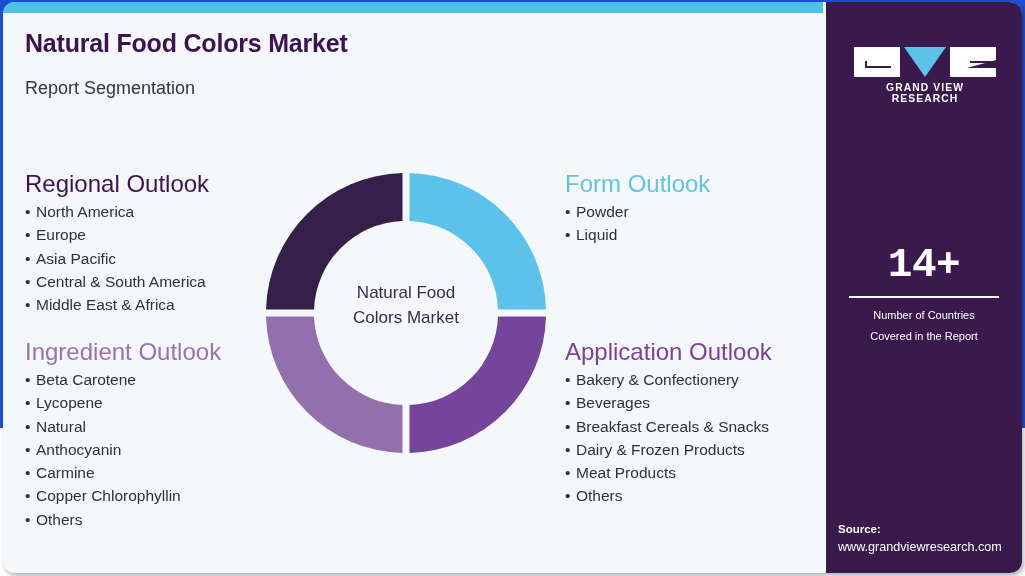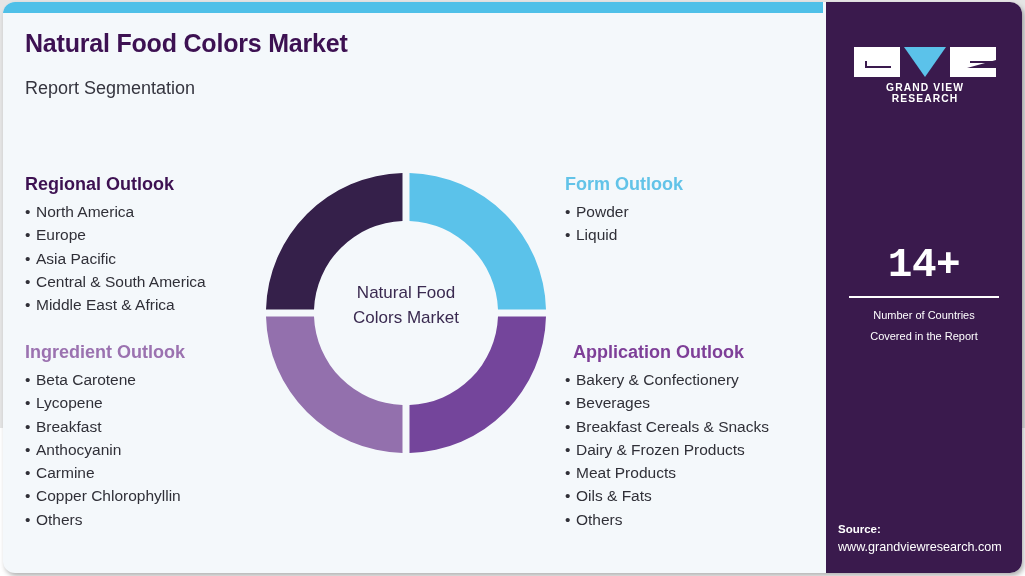--- a/index.html
+++ b/index.html
@@ -10,21 +10,21 @@
   body {
     width: 1025px;
     height: 576px;
     font-family: "Liberation Sans", sans-serif;
     overflow: hidden;
   }
   #infographic {
     position: relative;
     width: 1025px;
     height: 428px;
-    background: #e5e5e5;
+    background: #1d4ed8;
   }
   .card {
     position: absolute;
     left: 3px;
     top: 2px;
     width: 1019px;
     height: 571px;
     background: #f4f8fb;
     border-radius: 12px;
     box-shadow: 2px 3px 5px rgba(0,0,0,0.30);
@@ -57,22 +57,22 @@
     font-size: 18px;
     color: #35353f;
     line-height: 26px;
     margin: 16px 0 0 0;
   }
   
   .outlook {
     position: absolute;
   }
   .outlook-title {
-    font-size: 18px;
-    font-weight: bold;
+    font-size: 24px;
+    font-weight: normal;
     line-height: 24px;
     margin: 0 0 4px 0;
   }
   .outlook-list {
     list-style: none;
     margin: 0;
     padding: 0;
   }
   .outlook-list li {
     font-size: 15.5px;
@@ -86,21 +86,21 @@
     width: 11px;
     color: #303038;
   }
   #regional-outlook { left: 22px; top: 170px; }
   #regional-outlook .outlook-title { color: #3d1152; }
   #ingredient-outlook { left: 22px; top: 338px; }
   #ingredient-outlook .outlook-title { color: #9b72b0; }
   #form-outlook { left: 562px; top: 170px; }
   #form-outlook .outlook-title { color: #62c3e8; }
   #application-outlook { left: 562px; top: 338px; }
-  #application-outlook .outlook-title { color: #7e3f98; margin-left: 8px; }
+  #application-outlook .outlook-title { color: #7e3f98; }
   
   .donut-wrap {
     position: absolute;
     left: 258px;
     top: 166px;
     width: 290px;
     height: 290px;
   }
   .donut-label {
     position: absolute;
@@ -220,21 +220,21 @@
         <li>Central &amp; South America</li>
         <li>Middle East &amp; Africa</li>
       </ul>
     </div>
 
     <div class="outlook" id="ingredient-outlook">
       <div class="outlook-title">Ingredient Outlook</div>
       <ul class="outlook-list">
         <li>Beta Carotene</li>
         <li>Lycopene</li>
-        <li>Breakfast</li>
+        <li>Natural</li>
         <li>Anthocyanin</li>
         <li>Carmine</li>
         <li>Copper Chlorophyllin</li>
         <li>Others</li>
       </ul>
     </div>
 
     <div class="outlook" id="form-outlook">
       <div class="outlook-title">Form Outlook</div>
       <ul class="outlook-list">
@@ -244,21 +244,20 @@
     </div>
 
     <div class="outlook" id="application-outlook">
       <div class="outlook-title">Application Outlook</div>
       <ul class="outlook-list">
         <li>Bakery &amp; Confectionery</li>
         <li>Beverages</li>
         <li>Breakfast Cereals &amp; Snacks</li>
         <li>Dairy &amp; Frozen Products</li>
         <li>Meat Products</li>
-        <li>Oils &amp; Fats</li>
         <li>Others</li>
       </ul>
     </div>
 
     <div class="sidebar">
 
       <div class="logo">
         <svg class="logo-mark" width="142" height="30" viewBox="0 0 142 30">
 
           <rect x="0" y="0" width="46" height="30" fill="#ffffff"></rect>

